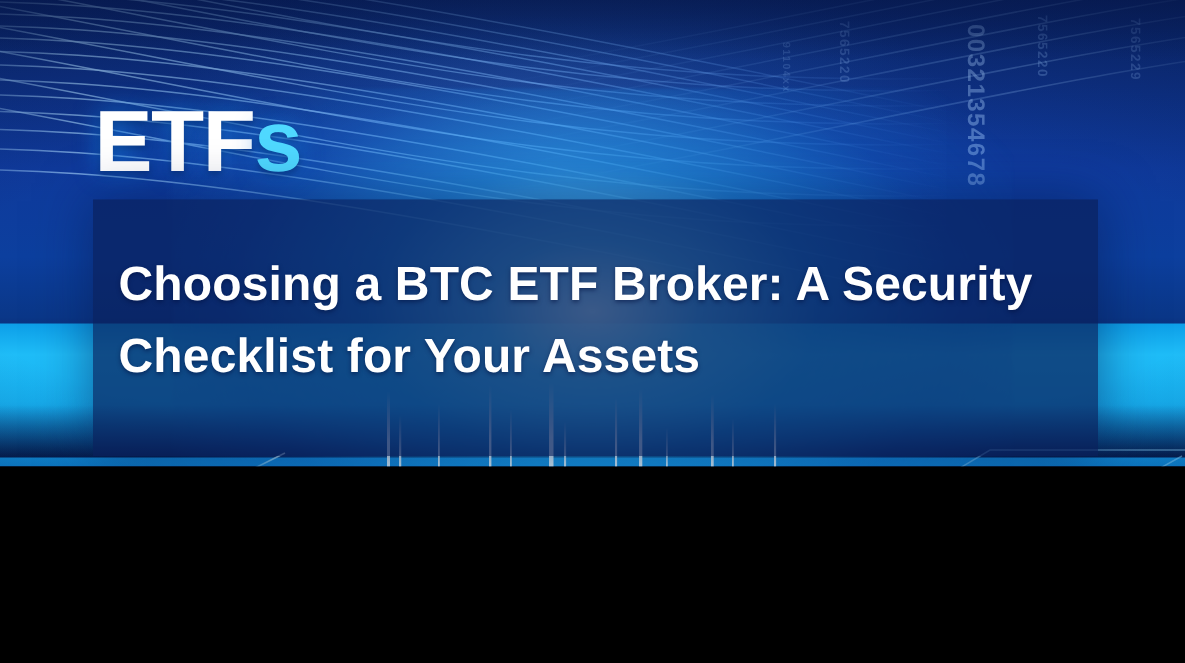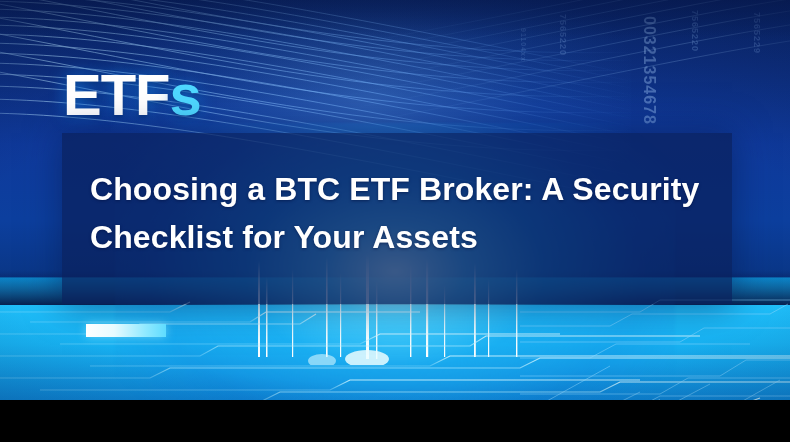--- a/index.html
+++ b/index.html
@@ -4,21 +4,21 @@
 <style>
   html,body{margin:0;padding:0;background:#000;}
   body{
     font-family:"Liberation Sans", sans-serif;
     -webkit-font-smoothing:antialiased;
   }
 
   .banner{
     position:relative;
     width:790px;
-    height:400px;
+    height:311px;
     overflow:hidden;
     background:#0a2b7a;
     user-select:none;
   }
   
   .bg-base2{
     position:absolute; inset:0;
     background:
       linear-gradient(180deg,
         #0b2a72 0%,
@@ -158,21 +158,20 @@
     position:absolute;
     left:79px; top:145px;
     width:640px;
     color:#ffffff;
     font-size:32px;
     font-weight:700;
     line-height:1.48;
     letter-spacing:.1px;
     font-family:"Liberation Sans", sans-serif;
     text-shadow:0 1px 3px rgba(0,15,60,.55);
-    margin-left:11px;
   }
 
   .accent-bar{
     position:absolute;
     left:86px; top:324px;
     width:80px; height:13px;
     background:linear-gradient(90deg,#ffffff 0%, #e8fbff 35%, #8fe9ff 75%, #5fdcff 100%);
     box-shadow:0 0 10px rgba(160,240,255,.55);
   }
 

